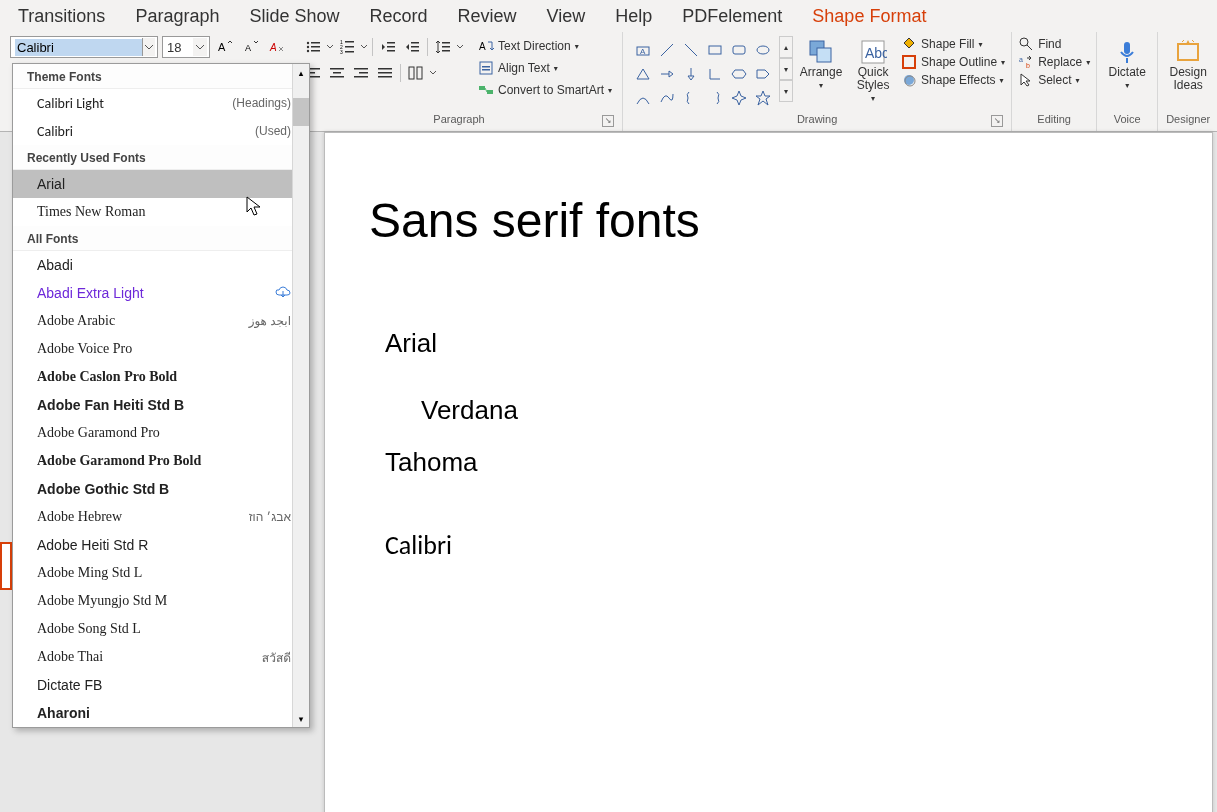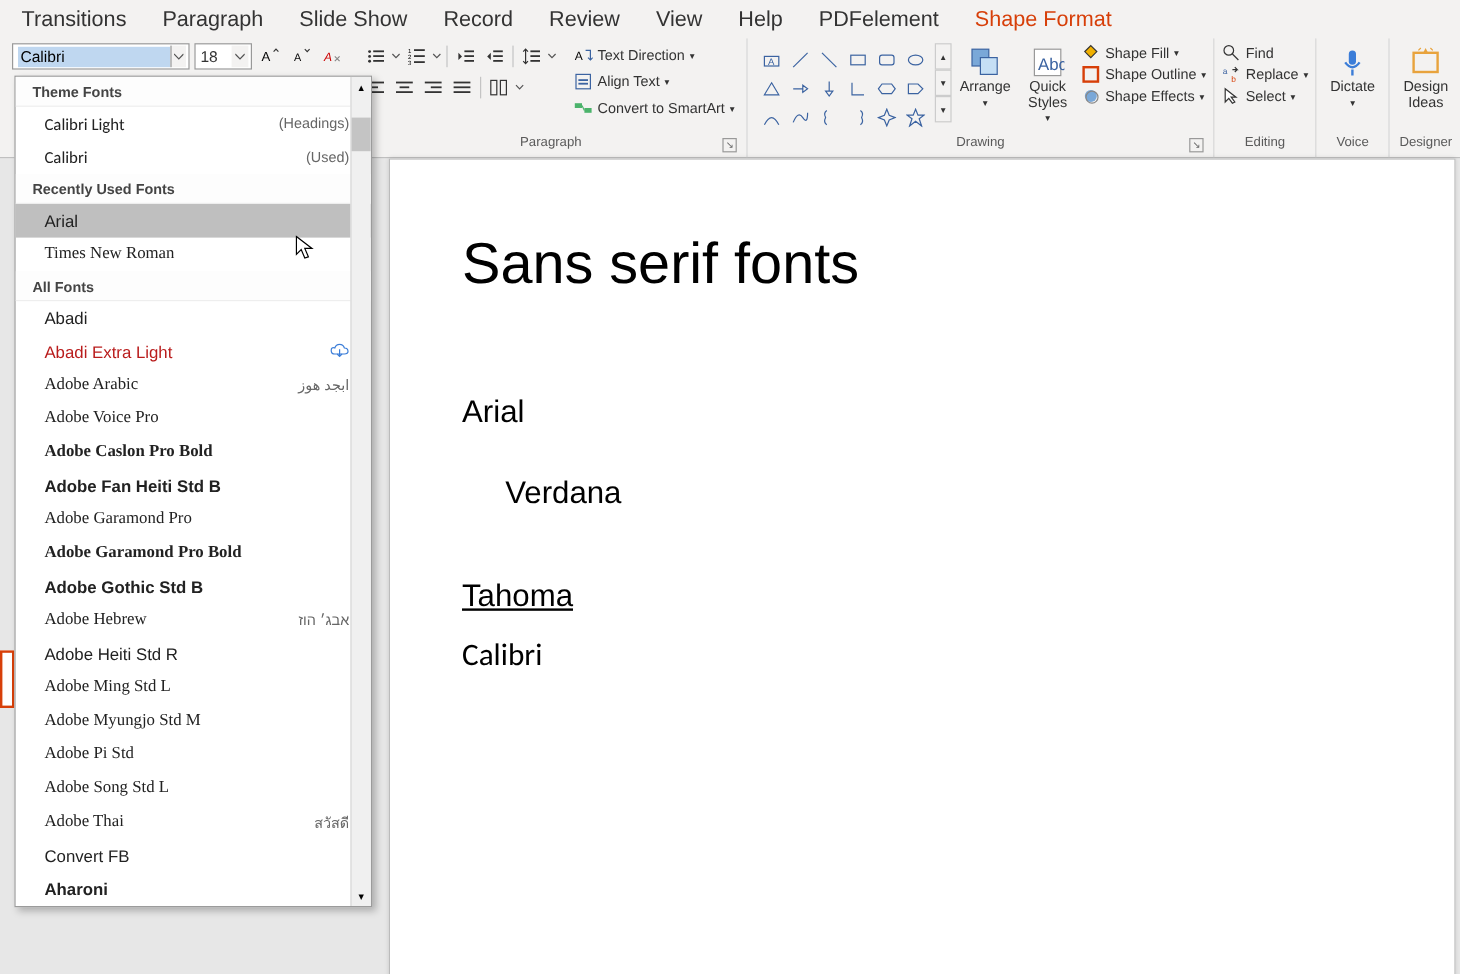--- a/index.html
+++ b/index.html
@@ -139,29 +139,29 @@
   }
   .slide {
     position:absolute;
     left:324px; top:0; right:4px; height:780px;
     background:#fff;
     border:1px solid #bbb;
     box-shadow: 0 0 4px rgba(0,0,0,.15);
   }
   .slide-title {
     position:absolute;
-    left:60px; top:60px;
+    left:44px; top:60px;
     font-size:48px;
     font-family: Arial, sans-serif;
     color:#000;
   }
   .slide-text { position:absolute; left:60px; font-size:26px;}
   .t1{top:195px; font-family:Arial,sans-serif;}
   .t2{top:262px; font-family:Verdana,sans-serif;margin-left:36px;}
-  .t3{top:348px; font-family:Tahoma,sans-serif;text-decoration:underline;}
+  .t3{top:314px; font-family:Tahoma,sans-serif;}
   .t4{top:396px; font-family:Calibri,sans-serif;}
 
   
   .thumb-strip {
     position:absolute; left:0; top:410px; width:12px; height:48px;
     border:2px solid #d73f09; background:#fff;
   }
 
   
   .font-dropdown {
@@ -190,21 +190,21 @@
     justify-content:space-between;
     align-items:center;
     height:28px;
     padding:0 18px 0 24px;
     font-size:14px;
     color:#222;
     cursor:default;
   }
   .dd-item.hover { background: var(--hover-selected); }
   .dd-item .meta { font-size:12px; color:#666;}
-  .dd-item.light { color:#b91c1c; }
+  .dd-item.light { color:#6d28d9; }
   .dd-scroll {
     position:absolute;
     right:0; top:0; bottom:0;
     width:17px;
     background:#f0f0f0;
     border-left:1px solid #d7d7d7;
     display:flex; flex-direction:column; justify-content:space-between;
   }
   .dd-scroll .thumb { background:#c4c4c4; width:100%; height:28px; margin-top:17px;}
   .dd-scroll .arrow { height:17px; display:flex; align-items:center; justify-content:center; font-size:9px;}
@@ -707,31 +707,28 @@
     <div class="dd-item">
       <span style="font-family: sans-serif; font-weight: 400;">Adobe Heiti Std R</span>
     </div>
     <div class="dd-item">
       <span style="font-family: serif;">Adobe Ming Std L</span>
     </div>
     <div class="dd-item">
       <span style="font-family: serif;">Adobe Myungjo Std M</span>
     </div>
     <div class="dd-item">
-      <span style="font-family: serif;">Adobe Pi Std</span>
-    </div>
-    <div class="dd-item">
       <span style="font-family: serif;">Adobe Song Std L</span>
     </div>
     <div class="dd-item">
       <span style="font-family: serif;">Adobe Thai</span>
       <span class="meta">สวัสดี</span>
     </div>
     <div class="dd-item">
-      <span style="font-family: sans-serif;">Convert FB</span>
+      <span style="font-family: sans-serif;">Dictate FB</span>
     </div>
     <div class="dd-item">
       <span style="font-family: sans-serif; font-weight: 600;">Aharoni</span>
     </div>
   </div>
 
 <svg class="cursor" style="left:246px; top:196px;" viewBox="0 0 16 22">
   <path d="M1 1 L1 16 L5 12 L8 19 L11 18 L8 11 L14 11 Z" fill="#fff" stroke="#000"></path>
 </svg>
 

